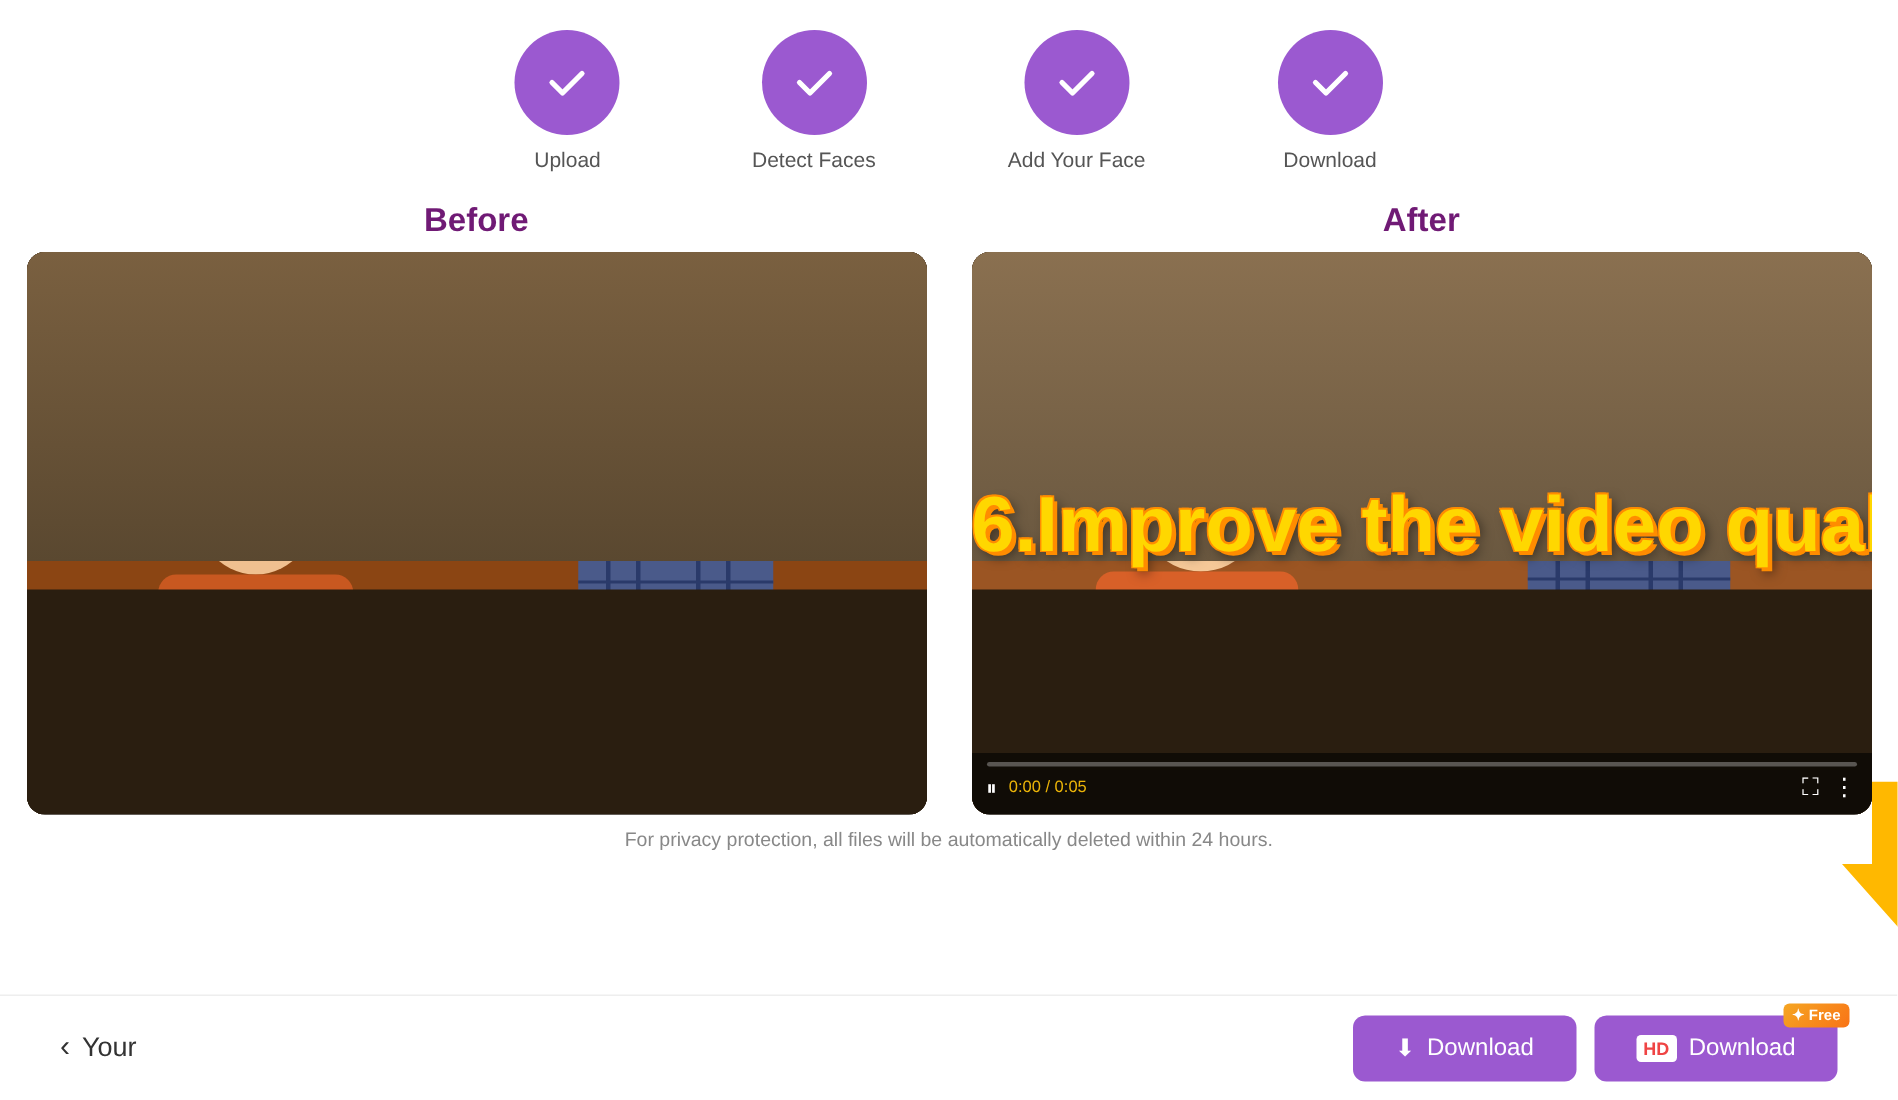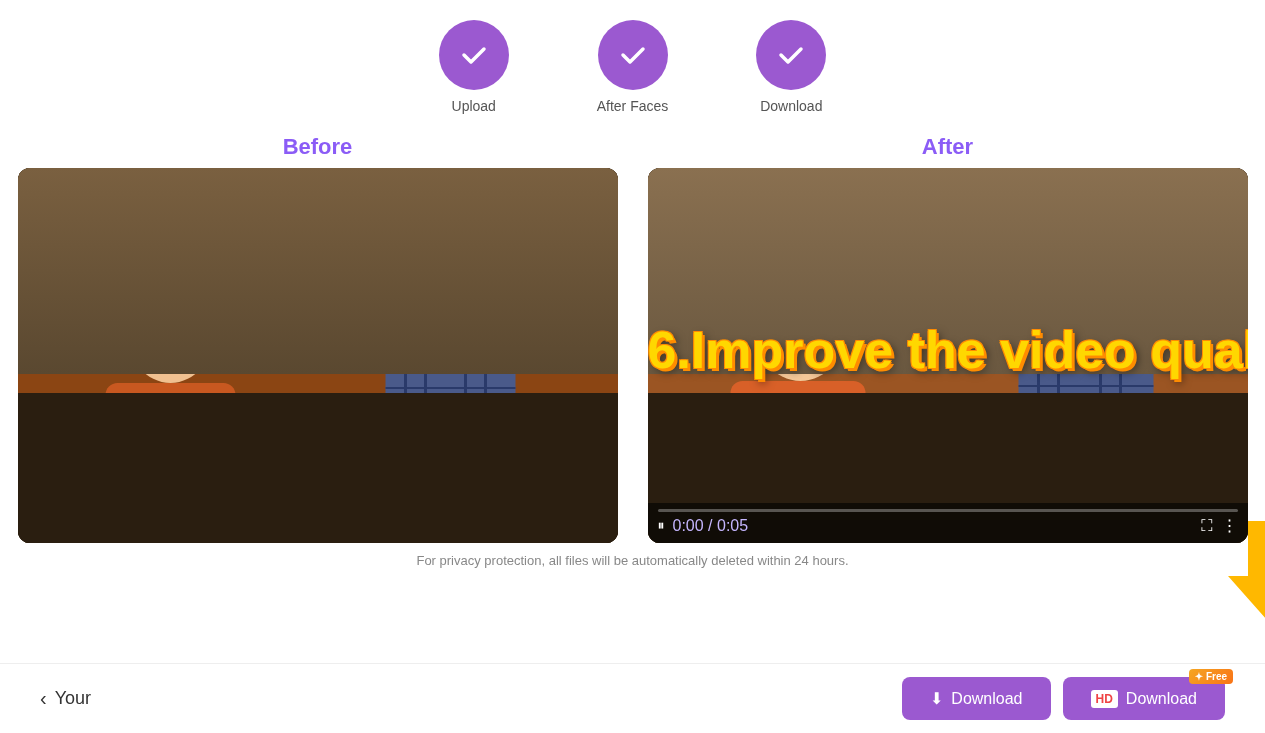--- a/index.html
+++ b/index.html
@@ -72,21 +72,21 @@
     .side-block {
       display: flex;
       flex-direction: column;
       align-items: center;
       flex: 1;
     }
 
     .side-label {
       font-size: 22px;
       font-weight: 600;
-      color: #8b5cf6;
+      color: #701a75;
       margin-bottom: 8px;
     }
 
     .video-thumbnail {
       width: 100%;
       border-radius: 12px;
       overflow: hidden;
       position: relative;
       background: #1a1a1a;
     }
@@ -149,22 +149,22 @@
       background: #fff;
       border-radius: 2px;
     }
 
     .play-icon-ctrl {
       color: #fff;
       font-size: 14px;
     }
 
     .time-label {
-      color: #c4b5fd;
-      font-size: 16px;
+      color: #eab308;
+      font-size: 11px;
     }
 
     .fullscreen-btn {
       margin-left: auto;
       color: #fff;
       font-size: 14px;
     }
 
     .menu-btn {
       color: #fff;
@@ -336,21 +336,29 @@
         </svg>
       </div>
       <span class="step-label">Upload</span>
     </div>
     <div class="step-item">
       <div class="step-circle">
         <svg viewBox="0 0 32 32" fill="none" xmlns="http://www.w3.org/2000/svg">
           <polyline points="6,16 13,23 26,10" stroke="white" stroke-width="3.5" stroke-linecap="round" stroke-linejoin="round"></polyline>
         </svg>
       </div>
-      <span class="step-label">After Faces</span>
+      <span class="step-label">Detect Faces</span>
+    </div>
+    <div class="step-item">
+      <div class="step-circle">
+        <svg viewBox="0 0 32 32" fill="none" xmlns="http://www.w3.org/2000/svg">
+          <polyline points="6,16 13,23 26,10" stroke="white" stroke-width="3.5" stroke-linecap="round" stroke-linejoin="round"></polyline>
+        </svg>
+      </div>
+      <span class="step-label">Add Your Face</span>
     </div>
     <div class="step-item">
       <div class="step-circle">
         <svg viewBox="0 0 32 32" fill="none" xmlns="http://www.w3.org/2000/svg">
           <polyline points="6,16 13,23 26,10" stroke="white" stroke-width="3.5" stroke-linecap="round" stroke-linejoin="round"></polyline>
         </svg>
       </div>
       <span class="step-label">Download</span>
     </div>
   </div>

